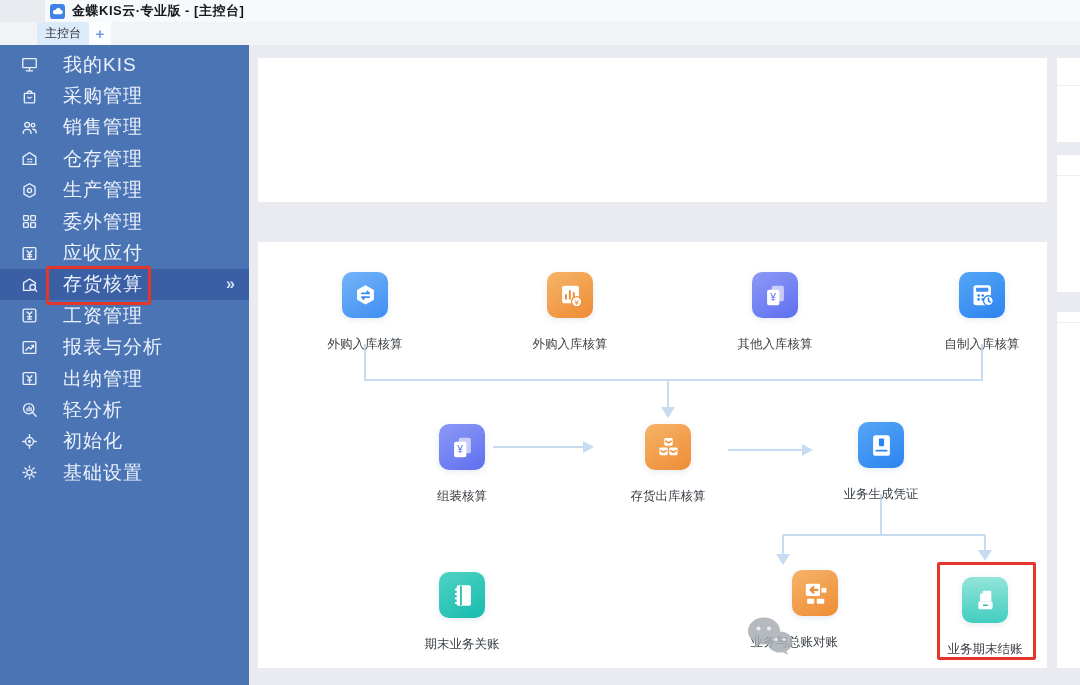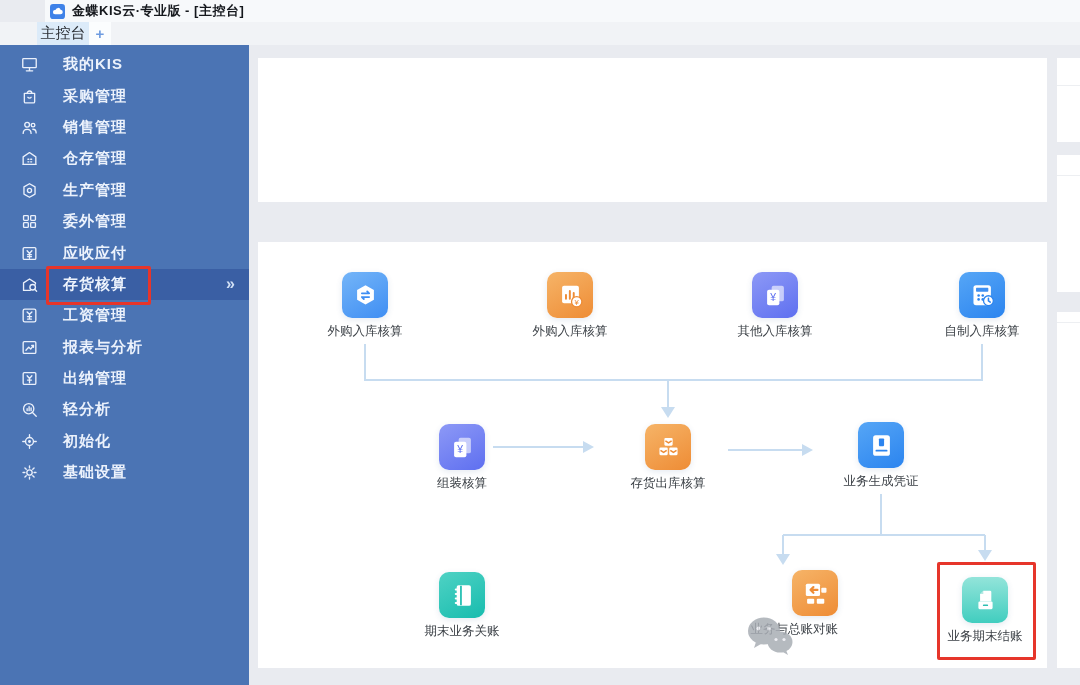--- a/index.html
+++ b/index.html
@@ -8,50 +8,50 @@
 
   
   .titlebar{position:absolute;left:0;top:0;width:1080px;height:22px;background:#f7f9fb;
             display:flex;align-items:center;padding-left:5px;box-sizing:border-box;margin-left:45px;}
   .logo{width:15px;height:15px;margin-right:7px;flex:0 0 auto;}
   .win-title{font-size:13px;font-weight:bold;color:#15181d;letter-spacing:.5px;}
 
   
   .tabbar{position:absolute;left:0;top:22px;width:1080px;height:23px;background:#f1f3f6;}
   .tab-active{position:absolute;left:37px;top:0;width:52px;height:23px;background:#dcebf9;
-              display:flex;align-items:center;justify-content:center;font-size:15px;color:#2c3036;}
+              display:flex;align-items:center;justify-content:center;font-size:12px;color:#2c3036;}
   .tab-add{position:absolute;left:89px;top:0;width:22px;height:23px;background:#fbfdfe;
            display:flex;align-items:center;justify-content:center;color:#6f9ce0;
            font-size:15px;font-weight:bold;}
 
   
   .sidebar{position:absolute;left:0;top:45px;width:249px;height:640px;background:#4b74b4;
            padding-top:4px;box-sizing:border-box;}
   .side-item{height:31.4px;display:flex;align-items:center;padding-left:20px;color:#ecf2fc;cursor:default;}
   .side-item.selected{background:#3a5fa4;}
   .side-item .ic{width:19px;height:19px;margin-right:24px;display:flex;align-items:center;justify-content:center;}
   .side-item .ic svg{width:19px;height:19px;}
-  .side-label{font-size:15px;font-weight:bold;letter-spacing:1px;text-align:right;}
+  .side-label{font-size:19px;font-weight:normal;letter-spacing:1px;text-align:right;}
   .side-chevron{margin-left:auto;margin-right:14px;color:#d2e1f6;font-size:16px;font-weight:bold;}
 
   
   .panel{position:absolute;background:#ffffff;}
   .panel-top{left:258px;top:58px;width:789px;height:144px;}
   .panel-flow{left:258px;top:242px;width:789px;height:426px;}
   .sliver{position:absolute;left:1057px;top:58px;width:23px;height:610px;background:#ffffff;}
   .sliver .hl{position:absolute;left:0;width:23px;height:1px;background:#edeff2;}
   .sliver .gap{position:absolute;left:0;width:23px;background:#e9ebf0;}
 
   
   .connectors{position:absolute;left:0;top:0;pointer-events:none;}
   .node{position:absolute;width:110px;display:flex;flex-direction:column;align-items:center;}
   .tile{width:46px;height:46px;border-radius:10px;display:flex;align-items:center;justify-content:center;
         box-shadow:0 2px 6px rgba(40,80,140,.12);}
   .tile svg{width:31px;height:31px;}
-  .node-label{margin-top:5px;font-size:12.5px;color:#3b4046;white-space:nowrap;}
+  .node-label{margin-top:18px;font-size:12.5px;color:#3b4046;white-space:nowrap;}
   .tile-blue{background:linear-gradient(150deg,#74b5f8,#3f8ef3);}
   .tile-orange{background:linear-gradient(150deg,#f6b468,#ee8c35);}
   .tile-indigo{background:linear-gradient(150deg,#8d99f6,#5e6ff0);}
   .tile-blue2{background:linear-gradient(150deg,#56a6f6,#2b84ef);}
   .tile-teal{background:linear-gradient(150deg,#4fd2c4,#17bcae);}
   .tile-teal-light{background:linear-gradient(180deg,#93e4da,#41cdbf);}
 
   
   .red-annotation{position:absolute;border:3px solid #e6352a;border-radius:2px;pointer-events:none;}
   .red-sidebar{left:46px;top:266px;width:99px;height:33px;}

